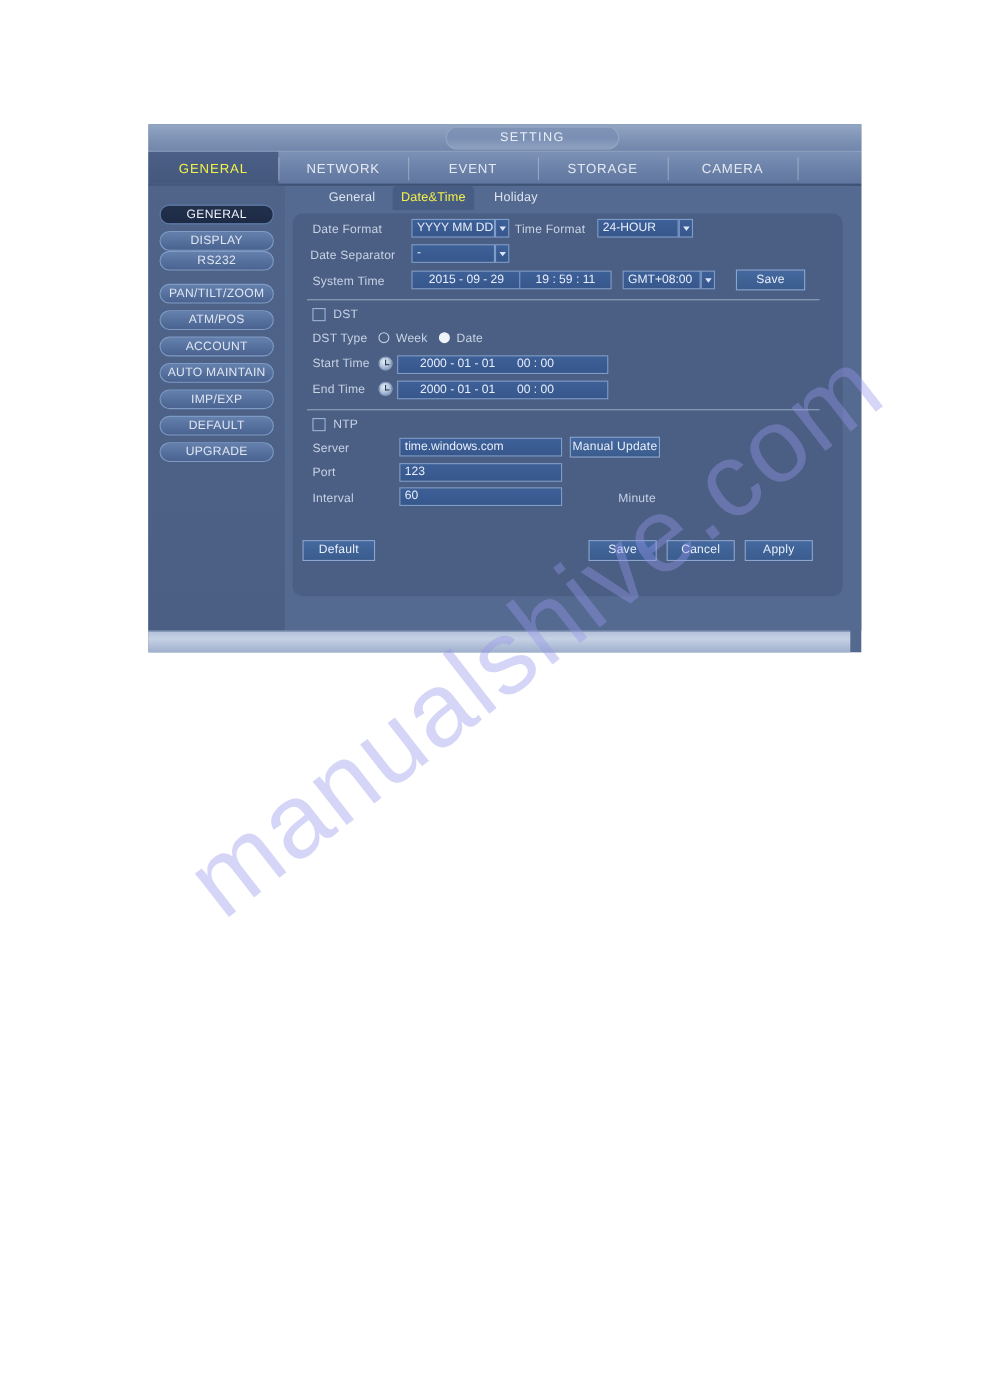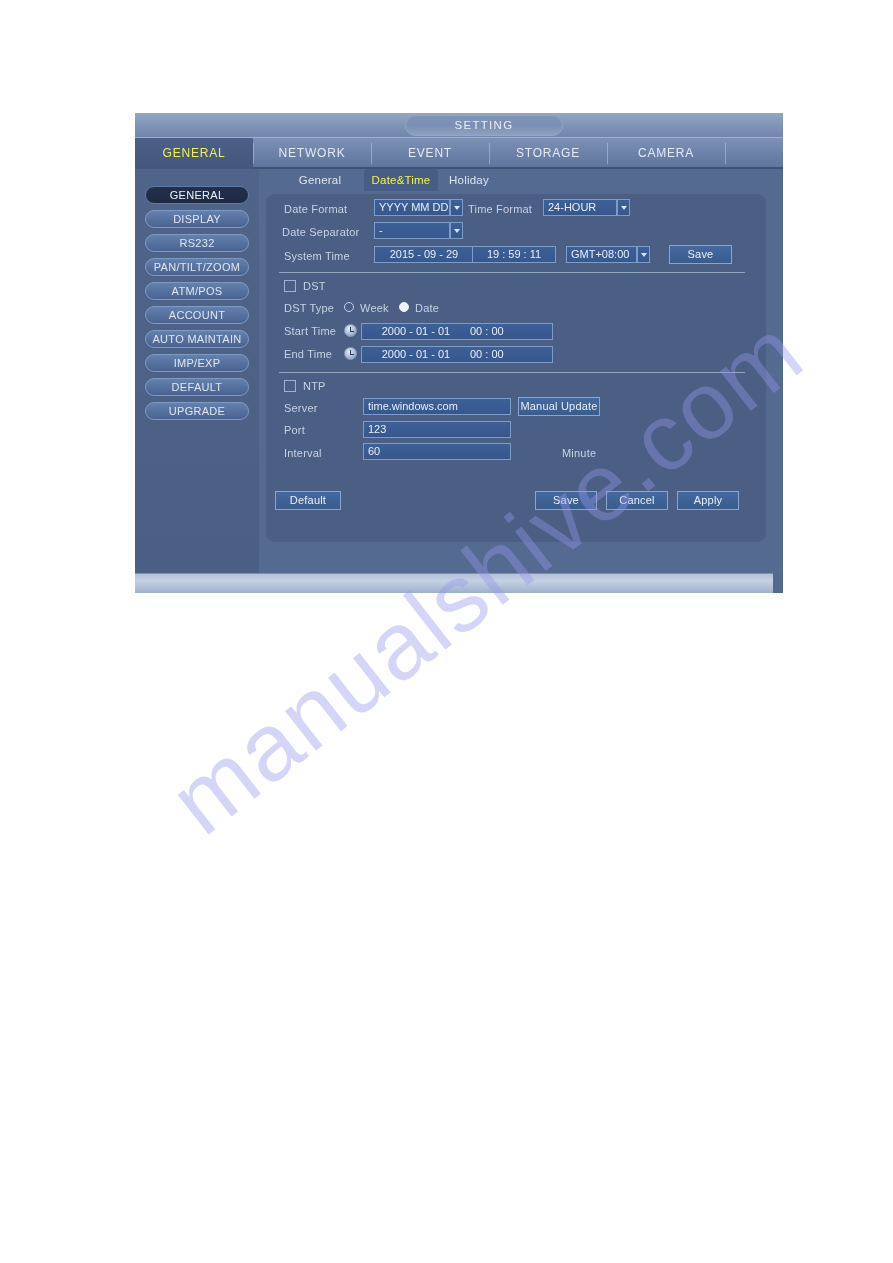--- a/index.html
+++ b/index.html
@@ -298,35 +298,35 @@
       <div class="tab" style="width:118px">STORAGE</div>
       <div class="tab" style="width:118px">CAMERA</div>
       <div class="tab-end"></div>
     </div>
 
     <div class="bodyregion">
 
       <div class="sidebar">
         <div class="side-item active" style="top:17px">GENERAL</div>
         <div class="side-item" style="top:41px">DISPLAY</div>
-        <div class="side-item" style="top:65px">RS232</div>
+        <div class="side-item" style="top:59px">RS232</div>
         <div class="side-item" style="top:89px">PAN/TILT/ZOOM</div>
         <div class="side-item" style="top:113px">ATM/POS</div>
         <div class="side-item" style="top:137px">ACCOUNT</div>
         <div class="side-item" style="top:161px">AUTO MAINTAIN</div>
         <div class="side-item" style="top:185px">IMP/EXP</div>
         <div class="side-item" style="top:209px">DEFAULT</div>
         <div class="side-item" style="top:233px">UPGRADE</div>
       </div>
 
       <div class="content-panel">
 
         <div class="subtabs">
           <div class="subtab" style="left:30px;  width:62px;">General</div>
-          <div class="subtab active" style="left:98px;  width:74px;margin-left:7px;">Date&amp;Time</div>
+          <div class="subtab active" style="left:98px;  width:74px;">Date&amp;Time</div>
           <div class="subtab" style="left:180px; width:60px;">Holiday</div>
         </div>
 
         <div class="panel">
 
           <div class="lbl" style="left:18px; top:9px;">Date Format</div>
           <div class="fld" style="left:108px; top:5px; width:76px;">YYYY MM DD</div>
           <div class="arrowbox" style="left:184px; top:5px;"></div>
 
           <div class="lbl" style="left:202px; top:9px;">Time Format</div>

